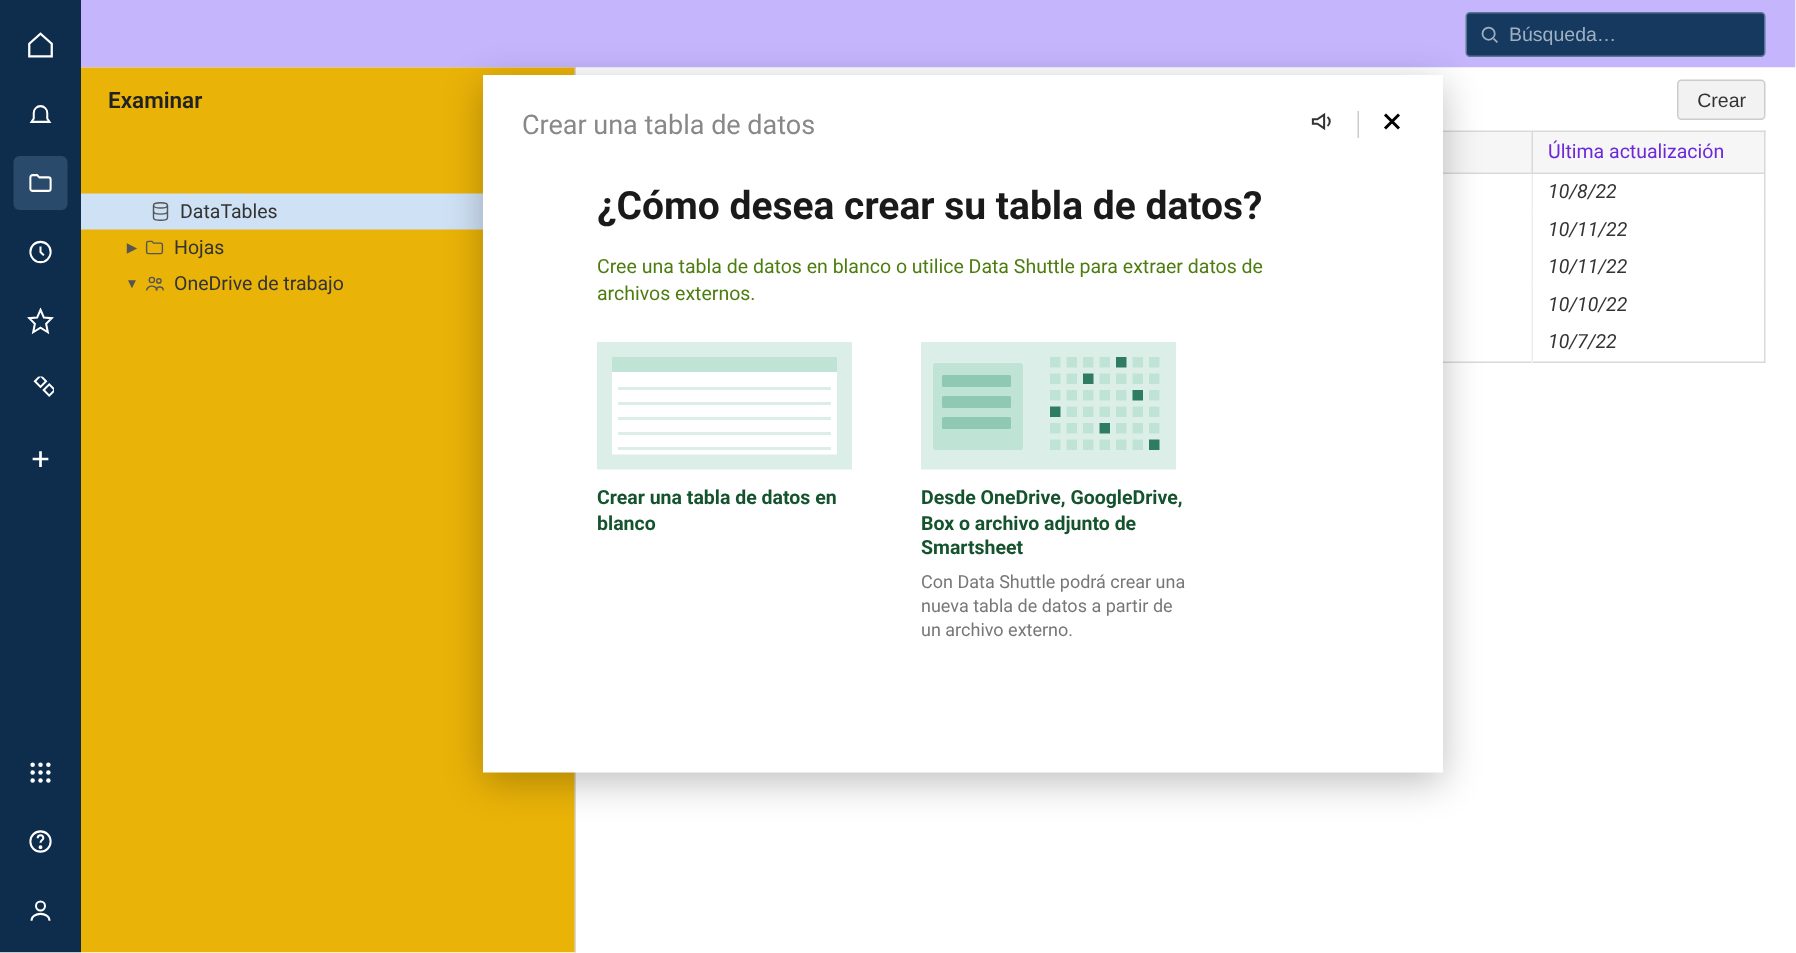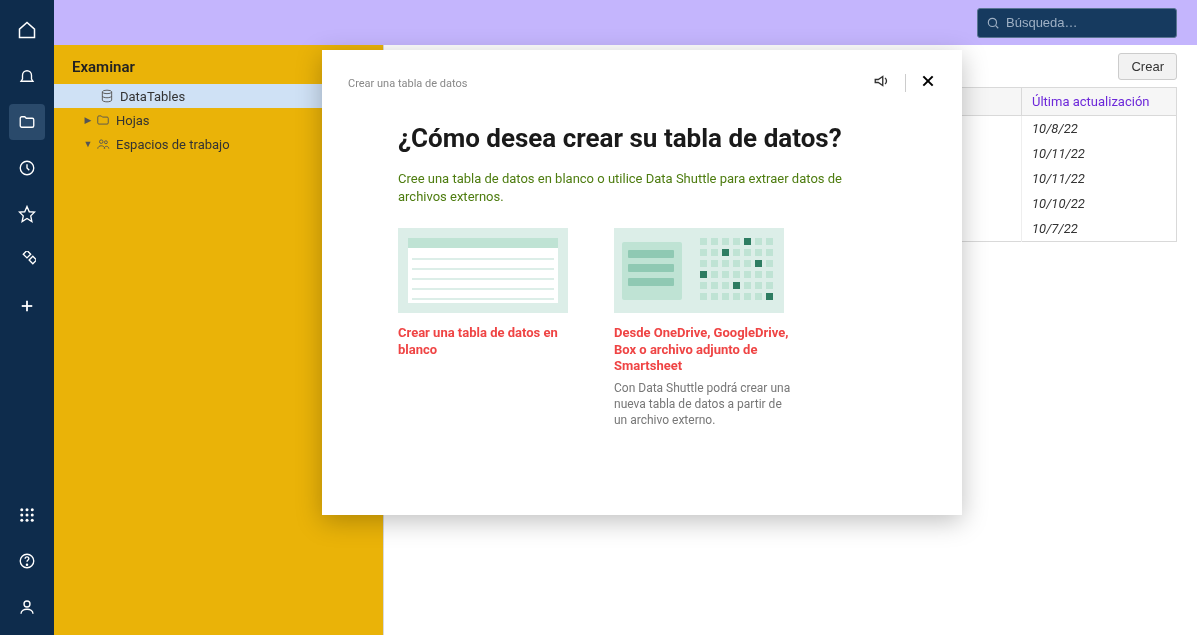--- a/index.html
+++ b/index.html
@@ -102,21 +102,21 @@
     text-align: center;
   }
   .tree-item .node-icon {
     width: 18px;
     display: flex;
     justify-content: center;
     margin-right: 4px;
     color: #555;
   }
   .tree-item.indent1 { padding-left: 28px; }
-  .tree-item.indent2 { padding-left: 44px; }
+  .tree-item.indent2 { padding-left: 44px; margin-top: 45px; }
 
   
   .main {
     position: absolute;
     top: 45px; left: 384px; right: 0; bottom: 0;
     background: #fff;
   }
   .create-btn-wrap {
     position: absolute;
     top: 8px; right: 20px;
@@ -168,21 +168,21 @@
     background: #fff;
     box-shadow: 0 6px 24px rgba(0,0,0,0.25);
     padding: 22px 26px;
   }
   .modal-top {
     display: flex;
     align-items: center;
     justify-content: space-between;
   }
   .modal-top .title {
-    font-size: 11px;
+    font-size: 18px;
     color: #888;
   }
   .modal-top .actions {
     display: flex;
     align-items: center;
     gap: 14px;
   }
   .modal-top .actions .divider {
     width: 1px; height: 18px; background: #ccc;
   }
@@ -257,21 +257,21 @@
   }
   .thumb-import .grid span {
     position: absolute;
     width: 7px; height: 7px;
     background: #bfe3d4;
   }
   .thumb-import .grid span.dark { background: #2e7d62; }
   .option h3 {
     font-size: 13px;
     font-weight: 700;
-    color: #ef4444;
+    color: #14532d;
     line-height: 1.25;
     margin-bottom: 6px;
   }
   .option p {
     font-size: 12px;
     color: #777;
     line-height: 1.35;
   }
 </style>
 </head>
@@ -380,21 +380,21 @@
     <div class="tree-item indent1">
       <span class="arrow">▼</span>
       <span class="node-icon">
         <svg width="14" height="14" viewBox="0 0 24 24" fill="none" stroke="#555" stroke-width="1.6">
             <circle cx="9" cy="8" r="3"></circle>
             <circle cx="17" cy="9" r="2.5"></circle>
             <path d="M3 20c0-3 3-5 6-5s6 2 6 5"></path>
             <path d="M14 20c0-2.5 2-4 4-4s4 1.5 4 4"></path>
           </svg>
       </span>
-      <span>Espacios de trabajo</span>
+      <span>OneDrive de trabajo</span>
     </div>
   </div>
 </div>
 
 <div class="main">
   <div class="create-btn-wrap">
     <button class="create-btn">Crear</button>
   </div>
   <table class="data-table">
     <thead>

